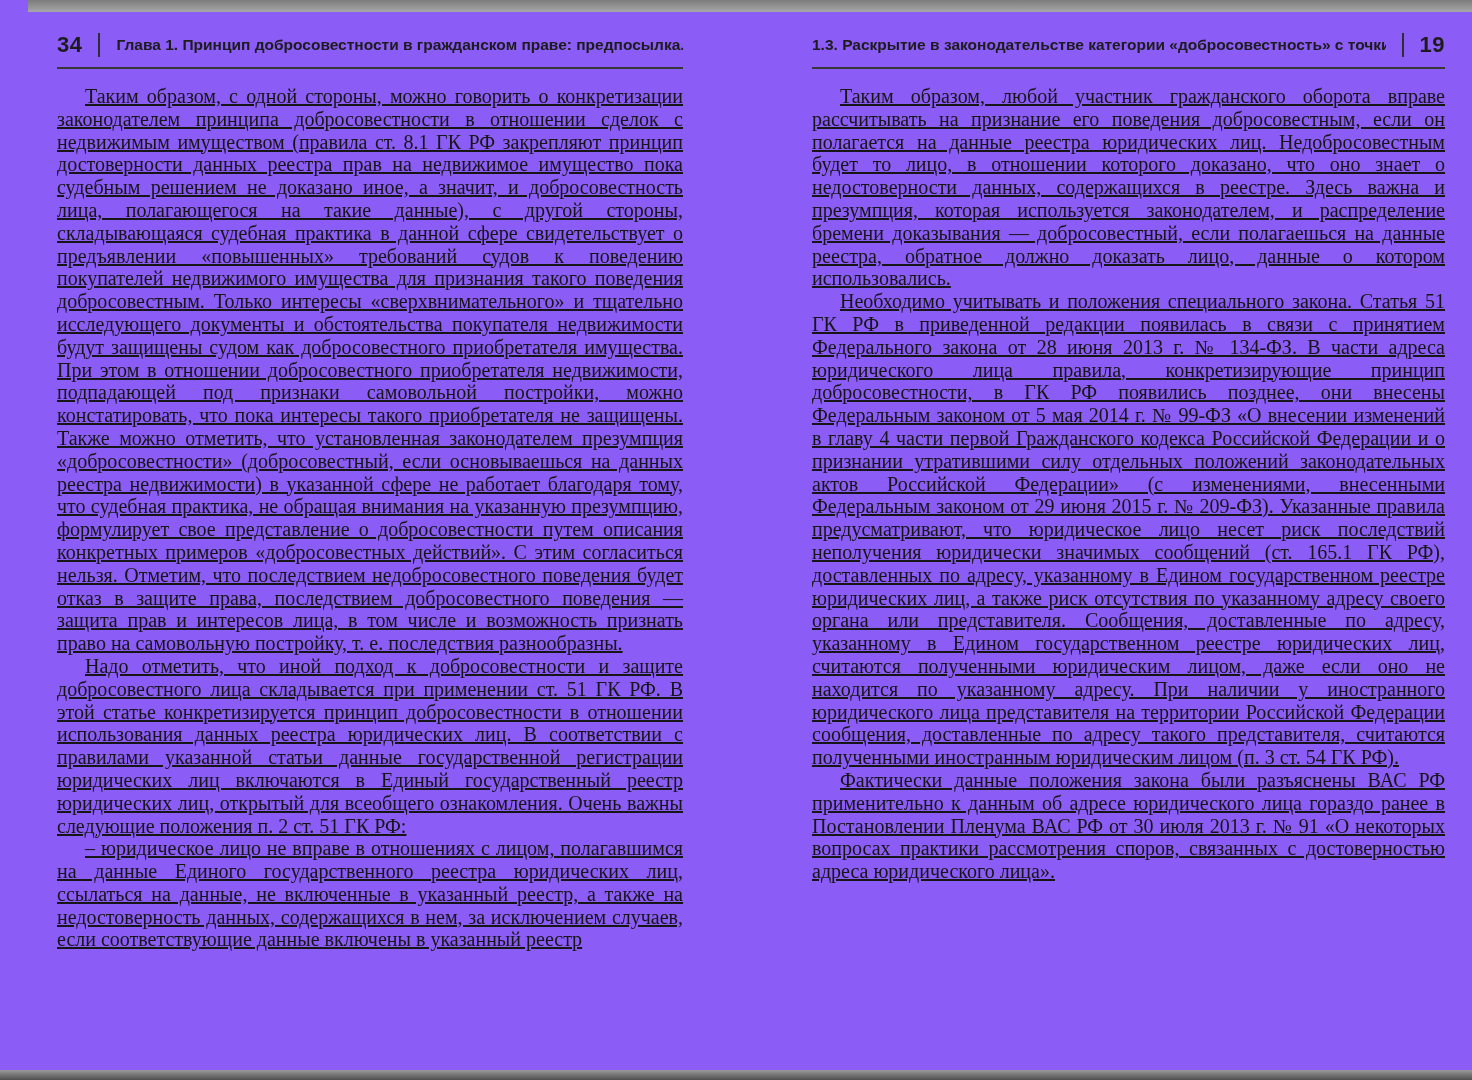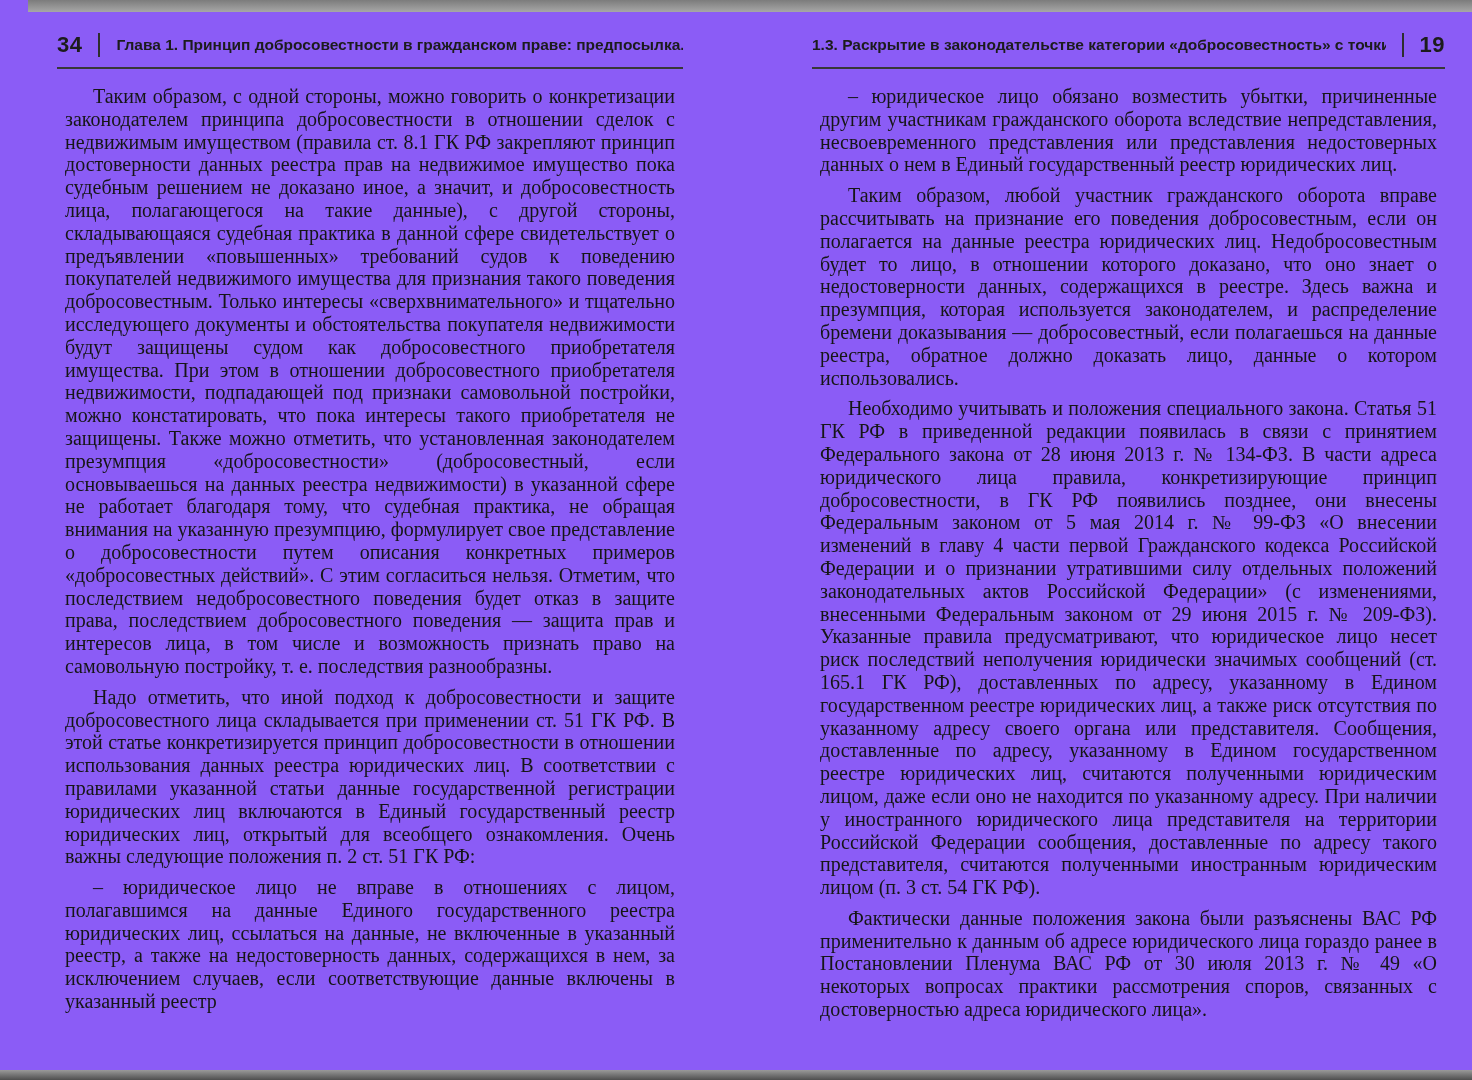--- a/index.html
+++ b/index.html
@@ -71,22 +71,23 @@
     background: #383838;
     margin-top: 7px;
   }
   .page-body {
     margin-top: 16px;
     font-size: 20px;
     line-height: 22.8px;
     text-align: justify;
   }
   .page-body p.para {
-    margin: 8px;
+    margin: 0;
     padding: 0;
+    text-decoration: underline;
   }
   .page-body p.para.indent { text-indent: 28px; }
 </style>
 </head>
 <body>
 
 <div class="spread">
 
   <div class="scan-band-top"></div>
 
@@ -105,22 +106,21 @@
   </div>
 
   <div class="page right">
     <div class="page-header align-right">
       <span class="running-header">1.3.  Раскрытие в законодательстве категории «добросовестность» с точки зрения...</span>
       <span class="vdiv"></span>
       <span class="page-num">19</span>
     </div>
     <div class="header-rule"></div>
     <div class="page-body">
-        <p class="para indent">– юридическое лицо обязано возместить убытки, причиненные другим участникам гражданского оборота вследствие непредставления, несвоевременного представления или представления недостоверных данных о нем в Единый государственный реестр юридических лиц.</p>
         <p class="para indent">Таким образом, любой участник гражданского оборота вправе рассчитывать на признание его поведения добросовестным, если он полагается на данные реестра юридических лиц. Недобросовестным будет то лицо, в отношении которого доказано, что оно знает о недостоверности данных, содержащихся в реестре. Здесь важна и презумпция, которая используется законодателем, и распределение бремени доказывания — добросовестный, если полагаешься на данные реестра, обратное должно доказать лицо, данные о котором использовались.</p>
         <p class="para indent">Необходимо учитывать и положения специального закона. Статья 51 ГК РФ в приведенной редакции появилась в связи с принятием Федерального закона от 28 июня 2013 г. № 134-ФЗ. В части адреса юридического лица правила, конкретизирующие принцип добросовестности, в ГК РФ появились позднее, они внесены Федеральным законом от 5 мая 2014 г. № 99-ФЗ «О внесении изменений в главу 4 части первой Гражданского кодекса Российской Федерации и о признании утратившими силу отдельных положений законодательных актов Российской Федерации» (с изменениями, внесенными Федеральным законом от 29 июня 2015 г. № 209-ФЗ). Указанные правила предусматривают, что юридическое лицо несет риск последствий неполучения юридически значимых сообщений (ст. 165.1 ГК РФ), доставленных по адресу, указанному в Едином государственном реестре юридических лиц, а также риск отсутствия по указанному адресу своего органа или представителя. Сообщения, доставленные по адресу, указанному в Едином государственном реестре юридических лиц, считаются полученными юридическим лицом, даже если оно не находится по указанному адресу. При наличии у иностранного юридического лица представителя на территории Российской Федерации сообщения, доставленные по адресу такого представителя, считаются полученными иностранным юридическим лицом (п. 3 ст. 54 ГК РФ).</p>
-        <p class="para indent">Фактически данные положения закона были разъяснены ВАС РФ применительно к данным об адресе юридического лица гораздо ранее в Постановлении Пленума ВАС РФ от 30 июля 2013 г. № 49 «О некоторых вопросах практики рассмотрения споров, связанных с достоверностью адреса юридического лица».</p>
+        <p class="para indent">Фактически данные положения закона были разъяснены ВАС РФ применительно к данным об адресе юридического лица гораздо ранее в Постановлении Пленума ВАС РФ от 30 июля 2013 г. № 91 «О некоторых вопросах практики рассмотрения споров, связанных с достоверностью адреса юридического лица».</p>
       </div>
   </div>
 
   <div class="scan-band-bottom"></div>
 
 </div>
 
 </body></html>

